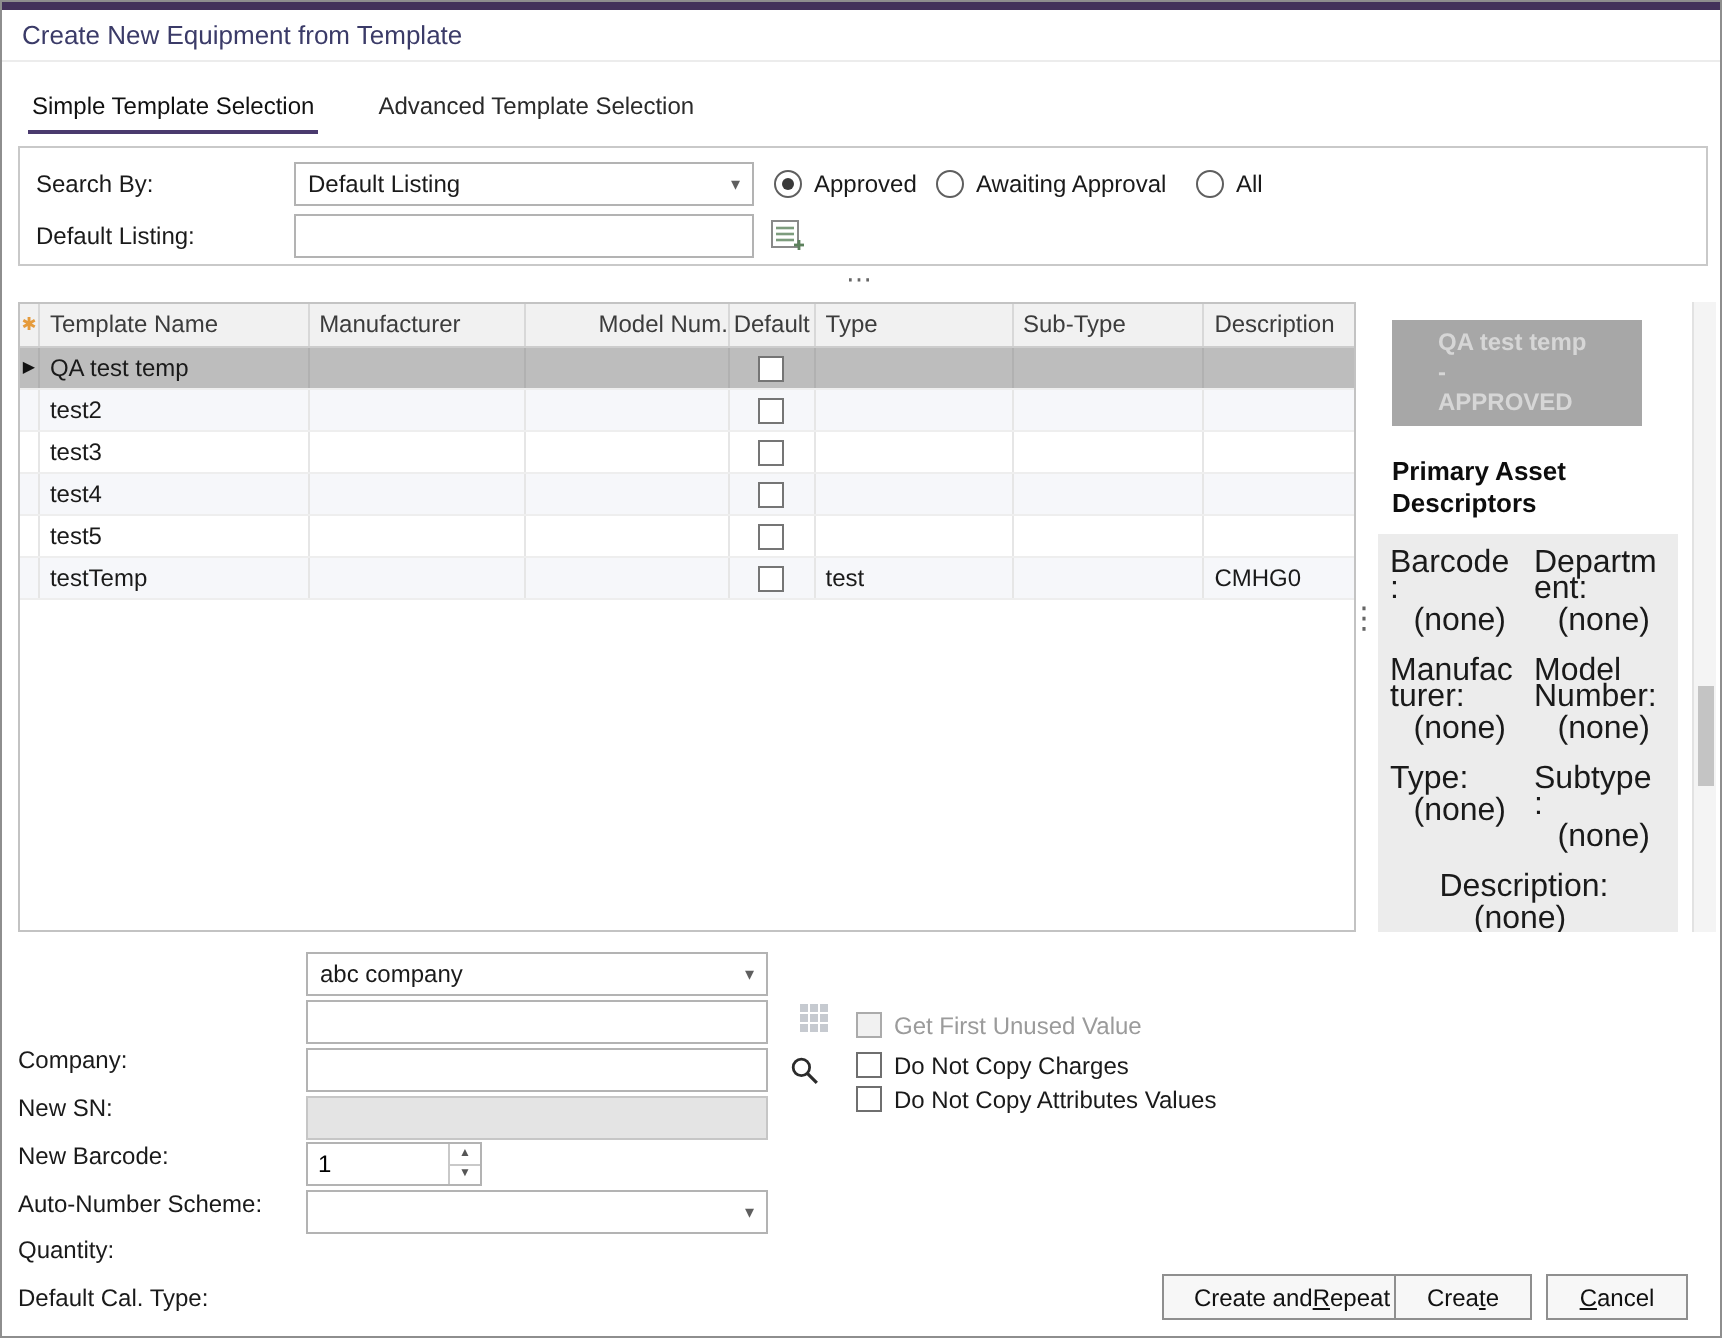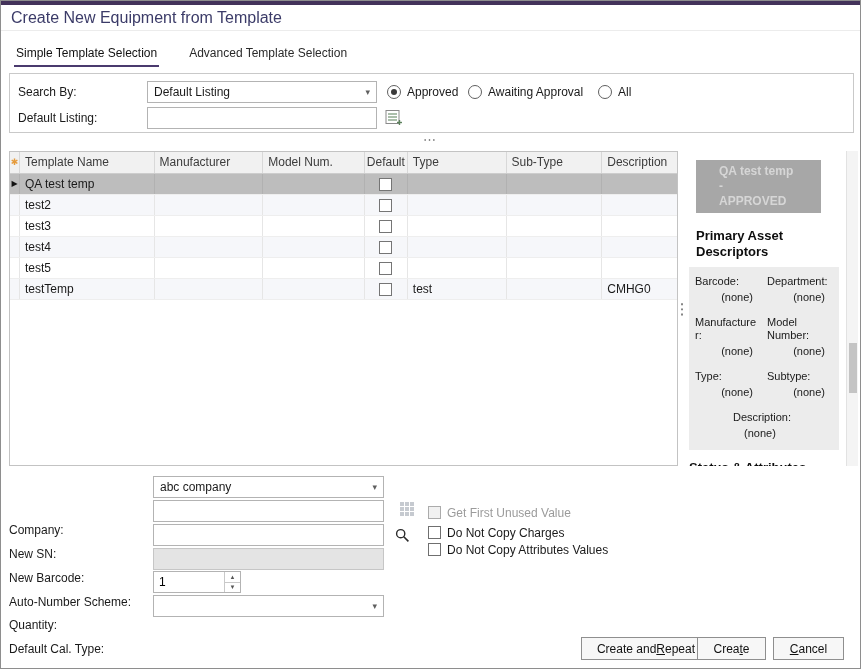--- a/index.html
+++ b/index.html
@@ -4,21 +4,21 @@
 <style>
   * { margin:0; padding:0; box-sizing:border-box; }
   body { margin:0; background:#d8d8d8; }
   .dialog {
     position:relative; width:861px; height:669px; background:#fff;
     border:1px solid #8e8e8e; overflow:hidden;
     font-family:"Liberation Sans", sans-serif; font-size:12px; color:#1a1a1a;
   }
   .topstrip { position:absolute; top:0; left:0; right:0; height:4px; background:#43325a; }
   .titlebar { position:absolute; top:4px; left:0; right:0; height:26px; background:#fff; border-bottom:1px solid #ececec; }
-  .title { position:absolute; left:10px; top:0; line-height:26px; font-size:16px; color:#3b3b68; }
+  .title { position:absolute; left:10px; top:0; line-height:26px; font-size:13px; color:#3b3b68; }
 
   .tabs { position:absolute; top:42px; left:13px; height:24px; display:flex; gap:28px; }
   .tab { padding:3px 2px; color:#2a2a2a; cursor:default; white-space:nowrap; }
   .tab.active { border-bottom:2px solid #4a3a6e; color:#111; }
 
   .search-panel { position:absolute; left:8px; top:72px; width:845px; height:60px; border:1px solid #c9c9c9; background:#fff; }
   .sp-label1 { position:absolute; left:8px; top:7px; line-height:22px; }
   .sp-label2 { position:absolute; left:8px; top:33px; line-height:22px; }
   .dropdown { border:1px solid #b3b3b3; background:#fff; height:22px; position:relative; display:flex; align-items:center; padding:0 20px 0 6px; white-space:nowrap; overflow:hidden; }
   .dd-arrow { position:absolute; right:6px; top:50%; transform:translateY(-50%); color:#5f5f5f; font-size:9px; }
@@ -41,33 +41,33 @@
   .ghead { display:flex; height:22px; background:#f1f1f1; border-bottom:1px solid #cdcdcd; }
   .gh { border-right:1px solid #d8d8d8; padding-left:5px; line-height:21px; color:#3c3c3c; overflow:hidden; white-space:nowrap; }
   .grow { display:flex; height:21px; border-bottom:1px solid #eeeeee; background:#fff; }
   .grow.alt { background:#f6f7fa; }
   .grow.selected { background:#bdbdbd; }
   .grow.selected .gc { border-right-color:#b1b1b1; }
   .gc { border-right:1px solid #e6e6e6; padding-left:5px; line-height:20px; overflow:hidden; white-space:nowrap; }
   .w-ind  { width:10px;  padding:0; display:flex; align-items:center; justify-content:center; }
   .w-name { width:135px; }
   .w-manu { width:109px; }
-  .w-model{ width:102px; }
+  .w-model{ width:102px;text-align:right; }
   .w-def  { width:43px;  padding:0; display:flex; align-items:center; justify-content:center; }
   .w-type { width:99px;  }
   .w-sub  { width:96px;  }
   .w-desc { width:75px;  border-right:none; }
   .hdr-star { color:#e59b3c; font-size:9px; }
   .row-ind { color:#111; font-size:8px; }
   .cbx { width:13px; height:13px; border:1px solid #757575; background:#fff; display:inline-block; }
 
   .preview { position:absolute; left:686px; top:150px; width:158px; height:315px; background:#fff; overflow:hidden; }
   .pv-header { margin:9px 8px 0 9px; width:125px; background:#a7a7a7; color:#d6d6d6; font-weight:bold; font-size:12px; line-height:15px; padding:4px 23px; }
   .pv-title { margin:15px 8px 7px 9px; font-weight:bold; font-size:13px; line-height:16px; color:#0d0d0d; }
-  .pv-fields { margin:0 6px 0 2px; background:#ececec; padding:8px 6px 10px 6px; display:grid; grid-template-columns:62px 62px; column-gap:10px; row-gap:12px; font-size:11px; line-height:13px; }
+  .pv-fields { margin:0 6px 0 2px; background:#ececec; padding:8px 6px 10px 6px; display:grid; grid-template-columns:62px 62px; column-gap:10px; row-gap:12px; font-size:16px; line-height:13px; }
   .pv-label { color:#1a1a1a; overflow-wrap:anywhere; }
   .pv-value { text-align:right; padding:3px 4px 0 0; }
   .pv-cell.wide { grid-column:1 / span 2; }
   .pv-cell.wide .pv-label { text-align:center; }
   .pv-cell.wide .pv-value { text-align:center; }
   .pv-status { margin:10px 6px 0 2px; font-weight:bold; font-size:13px; color:#0d0d0d; }
   .pv-scrollbar { position:absolute; left:845px; top:150px; width:12px; height:315px; background:#f4f4f4; border-left:1px solid #e2e2e2; }
   .pv-thumb { position:absolute; left:2px; top:192px; width:8px; height:50px; background:#c4c4c4; }
 
   .flabel { position:absolute; left:8px; width:142px; line-height:22px; white-space:nowrap;margin-top:40px; }

